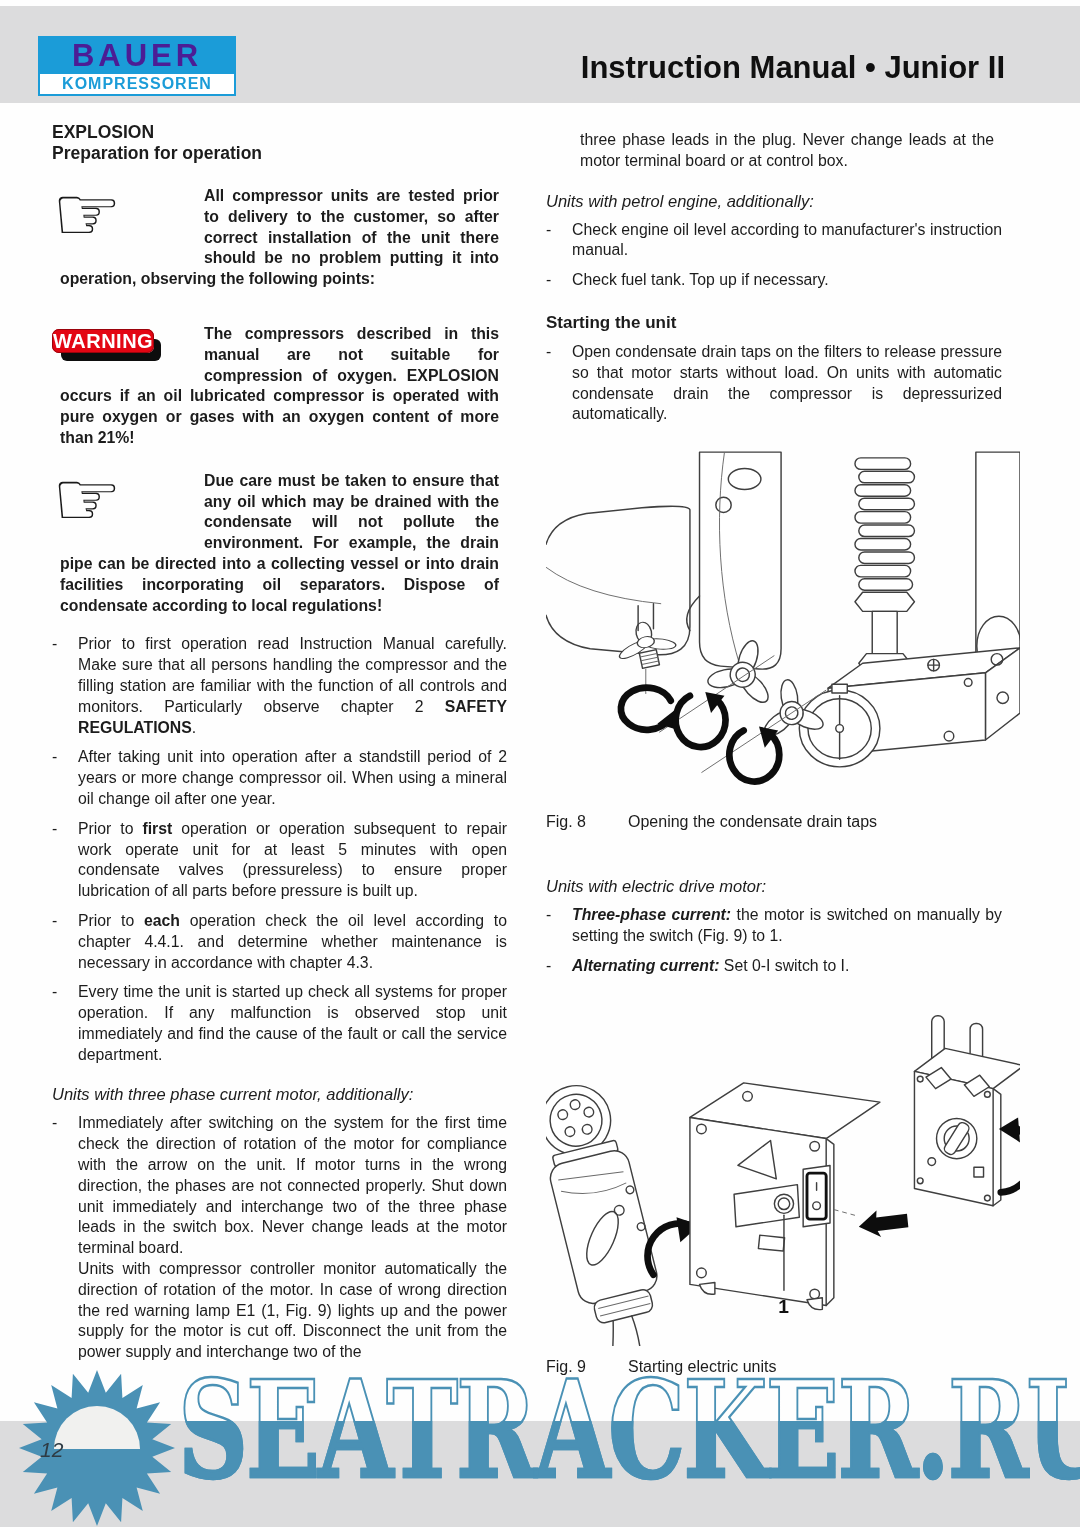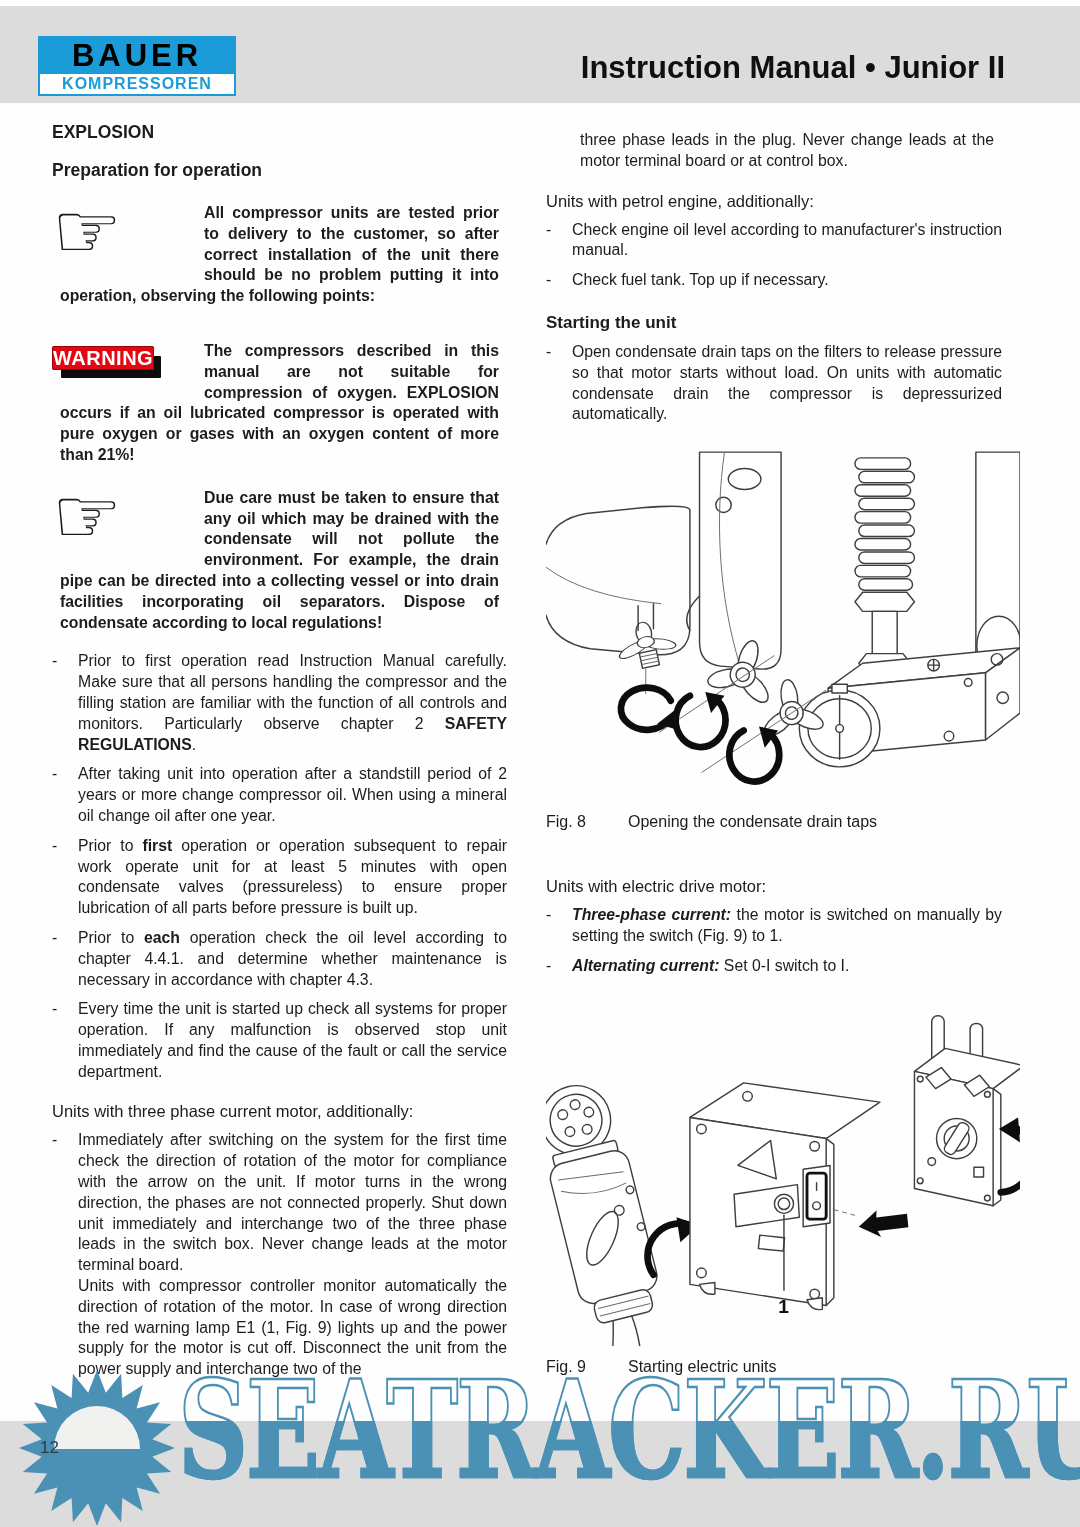--- a/index.html
+++ b/index.html
@@ -8,46 +8,46 @@
     background:#fefefe;color:#1c1c1c;
     font-family:"Liberation Sans",sans-serif;
     -webkit-hyphens:auto;hyphens:auto;
   }
   .band{position:absolute;left:0;width:1080px;background:#dcdcdd;z-index:0;}
   .band-top{top:6px;height:97px;}
   .band-bottom{top:1421px;height:106px;}
 
   
   .logo{position:absolute;left:38px;top:36px;width:194px;z-index:2;border:2px solid #1b9cd8;background:#fff;}
-  .logo-top{background:#1b9cd8;color:#000000;font-weight:700;font-size:31px;line-height:36px;text-align:center;letter-spacing:4px;}
+  .logo-top{background:#1b9cd8;color:#4c1d95;font-weight:700;font-size:31px;line-height:36px;text-align:center;letter-spacing:4px;}
   .logo-bottom{color:#1b9cd8;font-weight:700;font-size:16px;line-height:20px;text-align:center;letter-spacing:1px;}
   .doc-title{position:absolute;right:75px;top:50px;font-size:31px;font-weight:700;color:#101010;z-index:2;}
 
   
   .col{position:absolute;top:122px;z-index:2;}
   .col-left{left:52px;width:455px;}
   .col-right{left:546px;width:456px;}
 
   .h1,.h2{font-size:17.5px;font-weight:700;margin:0;}
-  .h2{margin-top:17px;}
+  .h2{}
   .h3{font-size:17px;font-weight:700;margin:22px 0 0 0;}
-  .ital{font-size:16.5px;margin:20px 0 0 0;}
+  .ital{font-style:italic;font-size:16.5px;margin:20px 0 0 0;}
   .jp{margin:8px;text-align:justify;font-size:15.8px;line-height:20.8px;}
   .bold{font-weight:700;}
   .b{font-weight:700;}
   .i{font-style:italic;}
 
   .note{margin-top:22px;overflow:visible;}
   .hand-box{float:left;width:152px;height:64px;}
   .hand-glyph{font-size:78px;line-height:60px;color:#1a1a1a;display:block;margin-top:-2px;}
 
   .warnblk{margin-top:34px;}
   .warn-float{float:left;width:152px;height:58px;}
   .warn-box{
-    width:130px;height:34px;background:#e30613;border-radius:2px;
+    width:130px;height:34px;background:#e30613;border-radius:7px;
     box-shadow:8px 9px 0 -1px #0d0d0d;border:1px solid #9b030c;
     color:#fff;font-weight:700;font-size:20px;line-height:34px;text-align:center;letter-spacing:0.5px;
   }
 
   .list{margin-top:18px;}
   .list-tight{margin-top:4px;}
   .li{display:flex;align-items:flex-start;margin-top:9px;}
   .dash{flex:0 0 26px;font-size:15.8px;line-height:20.8px;}
   .li-body{flex:1;min-width:0;}
   .li-body p{margin:0;}
@@ -80,21 +80,21 @@
     color:#4a91b5;
   }
   @supports ((-webkit-background-clip:text) or (background-clip:text)){
     .wm-text{
       background:linear-gradient(to bottom,rgba(255,255,255,0.14) 0%,rgba(255,255,255,0.14) 44%,#4a91b5 44%,#4a91b5 100%);
       -webkit-background-clip:text;background-clip:text;color:transparent;
       -webkit-text-stroke:2.5px #4a91b5;
     }
   }
   .sun{position:absolute;left:0px;top:1370px;}
-  .page-num{position:absolute;left:40px;top:1438px;font-size:17px;color:#2e3b44;z-index:4;}
+  .page-num{position:absolute;left:40px;top:1438px;font-size:21px;color:#2e3b44;z-index:4;font-style:italic;}
 </style>
 </head>
 <body>
 
 <div class="band band-top"></div>
 <div class="band band-bottom"></div>
 
 <div class="logo">
   <div class="logo-top">BAUER</div>
   <div class="logo-bottom">KOMPRESSOREN</div>

